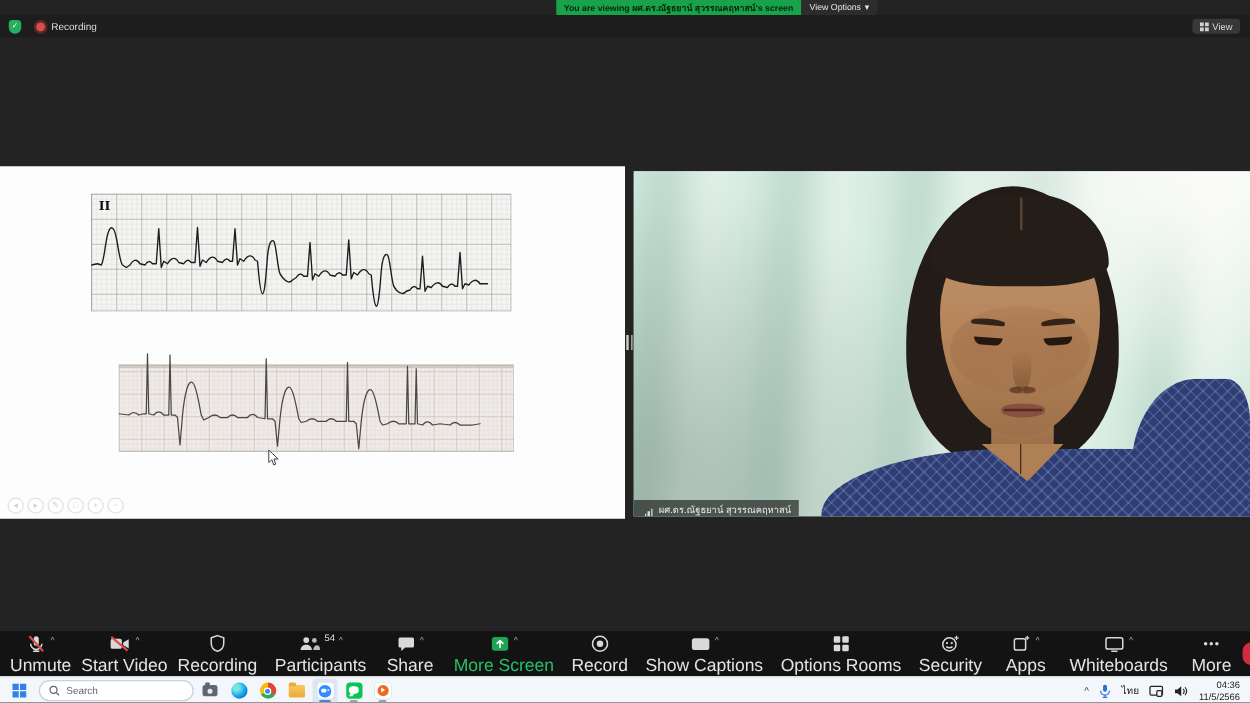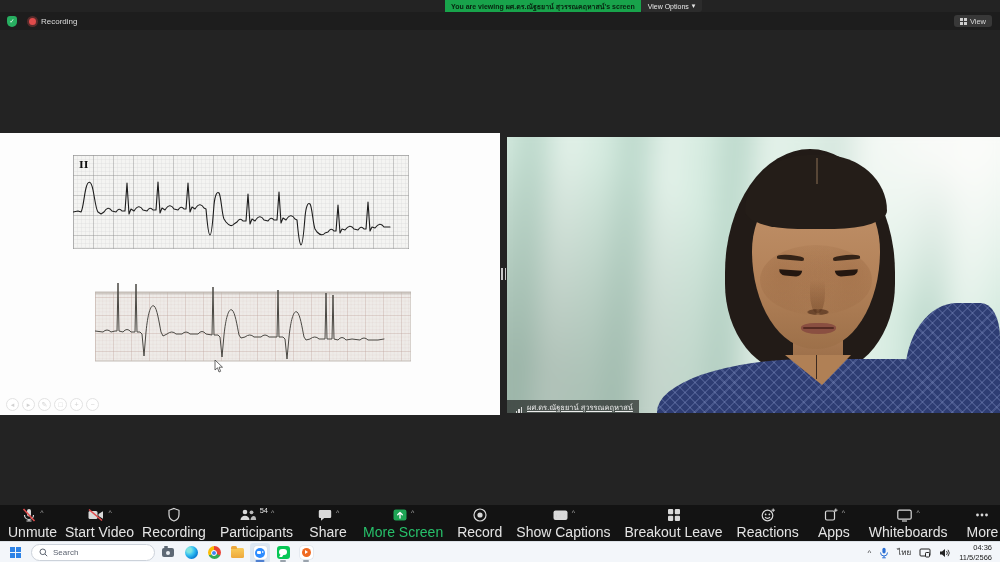--- a/index.html
+++ b/index.html
@@ -74,21 +74,21 @@
   .neck{position:absolute;left:286px;top:198px;width:50px;height:48px;background:linear-gradient(#a97a53,#8f6440);}
   .shirt{position:absolute;left:150px;top:222px;width:343px;height:56px;background:#2e3d73;border-radius:45% 30% 0 0/95% 60% 0 0;}
   .shoulder{position:absolute;left:398px;top:166px;width:95px;height:112px;background:#2e3d73;border-radius:55% 20% 0 0/65% 30% 0 0;}
   .pat{background-image:
       repeating-linear-gradient(45deg,rgba(160,175,225,.22) 0 1.5px,transparent 1.5px 7px),
       repeating-linear-gradient(-45deg,rgba(160,175,225,.22) 0 1.5px,transparent 1.5px 7px);}
   .chest{position:absolute;left:278px;top:218px;width:66px;height:30px;background:#b08055;clip-path:polygon(0 0,100% 0,56% 100%);}
   .chest::after{content:"";position:absolute;left:47%;top:0;width:1.2px;height:24px;background:#3c2a20;}
   #nametag{position:absolute;left:0;bottom:0;height:13px;background:rgba(18,18,18,.62);display:flex;align-items:center;gap:4px;padding:0 6px;z-index:12;}
   #nametag .bars i{display:inline-block;width:1.5px;background:#d8d8d8;margin-right:1px;vertical-align:bottom;}
-  #nametag .name{font-size:7.5px;color:#ececec;white-space:nowrap;text-decoration:underline;}
+  #nametag .name{font-size:7.5px;color:#ececec;white-space:nowrap;}
 
   
   #toolbar{position:absolute;left:0;right:0;top:505px;height:36px;background:#131313;display:flex;align-items:center;z-index:20;}
   .tb-btn{display:flex;flex-direction:column;align-items:center;justify-content:center;min-width:42px;cursor:pointer;position:relative;padding:0 4px;}
   .tb-iconrow{height:17px;display:flex;align-items:center;gap:3px;}
   .tb-label{font-size:14px;color:#e4e4e4;margin-top:1px;white-space:nowrap;}
   .tb-label.green{color:#27c06a;}
   .chev{font-size:7px;color:#a8a8a8;line-height:1;transform:translateY(-2px);cursor:pointer;}
   .pcount{font-size:7.5px;color:#e4e4e4;transform:translateY(-4px);}
   #tb-left{display:flex;margin-left:4px;}
@@ -341,34 +341,34 @@
 
       <div class="tb-btn">
         <div class="tb-iconrow">
           <svg class="icon" width="16" height="16" viewBox="0 0 16 16">
             <rect class="fil" x="2" y="2" width="5.2" height="5.2" rx="1"></rect>
             <rect class="fil" x="8.8" y="2" width="5.2" height="5.2" rx="1"></rect>
             <rect class="fil" x="2" y="8.8" width="5.2" height="5.2" rx="1"></rect>
             <rect class="fil" x="8.8" y="8.8" width="5.2" height="5.2" rx="1"></rect>
           </svg>
         </div>
-        <span class="tb-label">Breakout Leave</span>
+        <span class="tb-label">Options Rooms</span>
       </div>
 
       <div class="tb-btn">
         <div class="tb-iconrow">
           <svg class="icon" width="16" height="16" viewBox="0 0 16 16">
             <circle cx="7.5" cy="8.5" r="5.3"></circle>
             <circle class="fil" cx="5.6" cy="7.4" r="0.9"></circle>
             <circle class="fil" cx="9.4" cy="7.4" r="0.9"></circle>
             <path d="M5 10.2a3.4 3.4 0 0 0 5 0"></path>
             <path d="M13.2 1.5v3.4M11.5 3.2h3.4" stroke-width="1"></path>
           </svg>
         </div>
-        <span class="tb-label">Reactions</span>
+        <span class="tb-label">Security</span>
       </div>
 
       <div class="tb-btn">
         <div class="tb-iconrow">
           <svg class="icon" width="16" height="16" viewBox="0 0 16 16">
             <rect x="2.5" y="4" width="9" height="9" rx="1.5"></rect>
             <path d="M12.8 1.5v3.4M11.1 3.2h3.4" stroke-width="1"></path>
           </svg>
           <span class="chev">^</span>
         </div>

